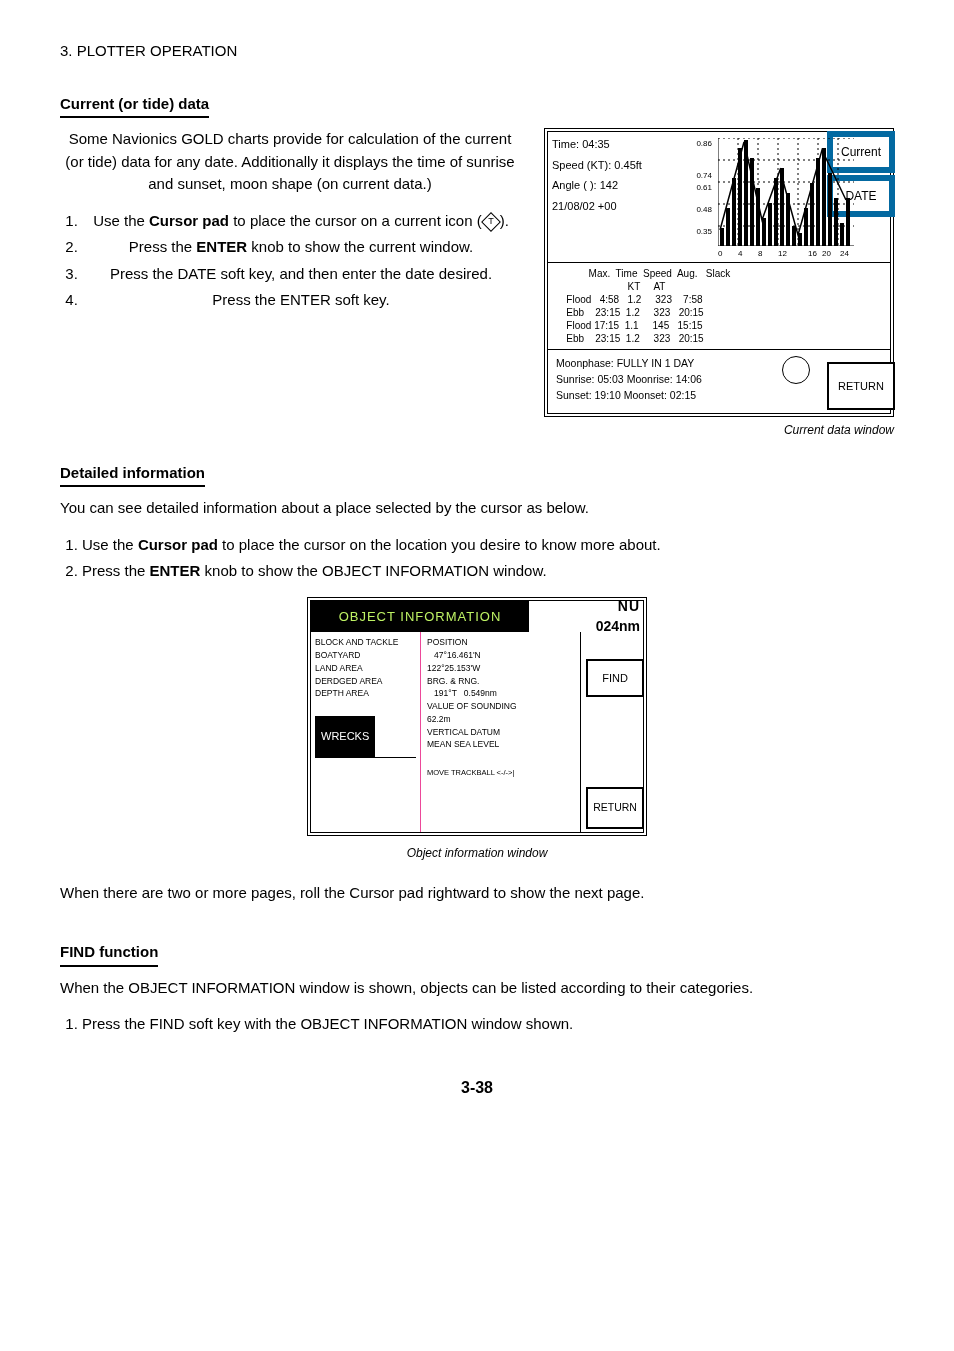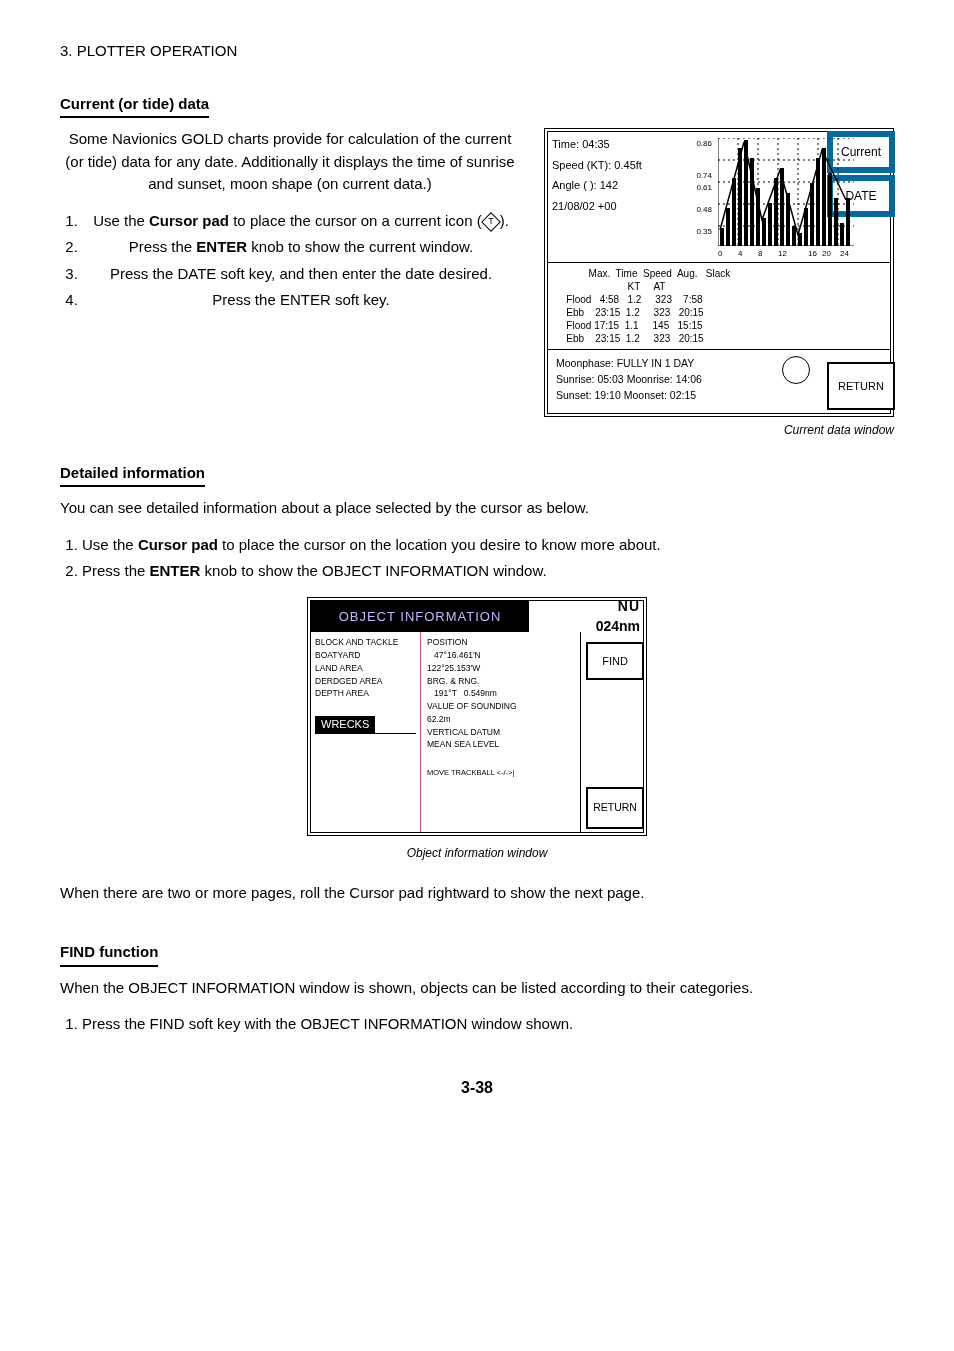--- a/index.html
+++ b/index.html
@@ -126,21 +126,21 @@
       font-size: 10px;
     }
     .obj-inner { border: 1px solid #000; margin: 2px; position: relative; }
     .obj-top-nu {
       position: absolute; right: 6px; top: -2px;
       font-weight: bold; font-size: 14px; letter-spacing: 1px;
     }
     .obj-range { position: absolute; right: 6px; top: 18px; font-weight: bold; font-size: 14px; }
     .obj-title {
       background: #000;
-      color: #c4b5fd;
+      color: #bef264;
       font-size: 13px;
       text-align: center;
       padding: 5px 0;
       letter-spacing: 1px;
       border: 1px solid #000;
       width: 218px;
     }
     .obj-body { display: flex; }
     .obj-col-left {
       width: 110px;
@@ -152,27 +152,27 @@
     .obj-col-right {
       flex: 1;
       padding: 4px 6px;
       font-size: 8.5px;
       line-height: 1.5;
       border-right: 1px solid #000;
     }
     .obj-hl {
       display: inline-block;
       background: #000; color: #fff;
-      padding: 0 6px;
+      padding: 12px 6px;
       margin-top: 16px;
       font-size: 11px;
     }
     .obj-wrecks-underline { border-top: 1px solid #000; height: 1px; width: 100%; }
     .obj-sidebar {
-      position: absolute; right: 2px; top: 44px;
+      position: absolute; right: 2px; top: 61px;
       display: flex; flex-direction: column; gap: 2px; padding-left: 44px;
     }
     .obj-side-btn {
       border: 2px solid #000;
       width: 58px; height: 38px;
       display: flex; align-items: center; justify-content: center;
       font-size: 11px;
       background: #fff;
     }
     .obj-return-btn {

